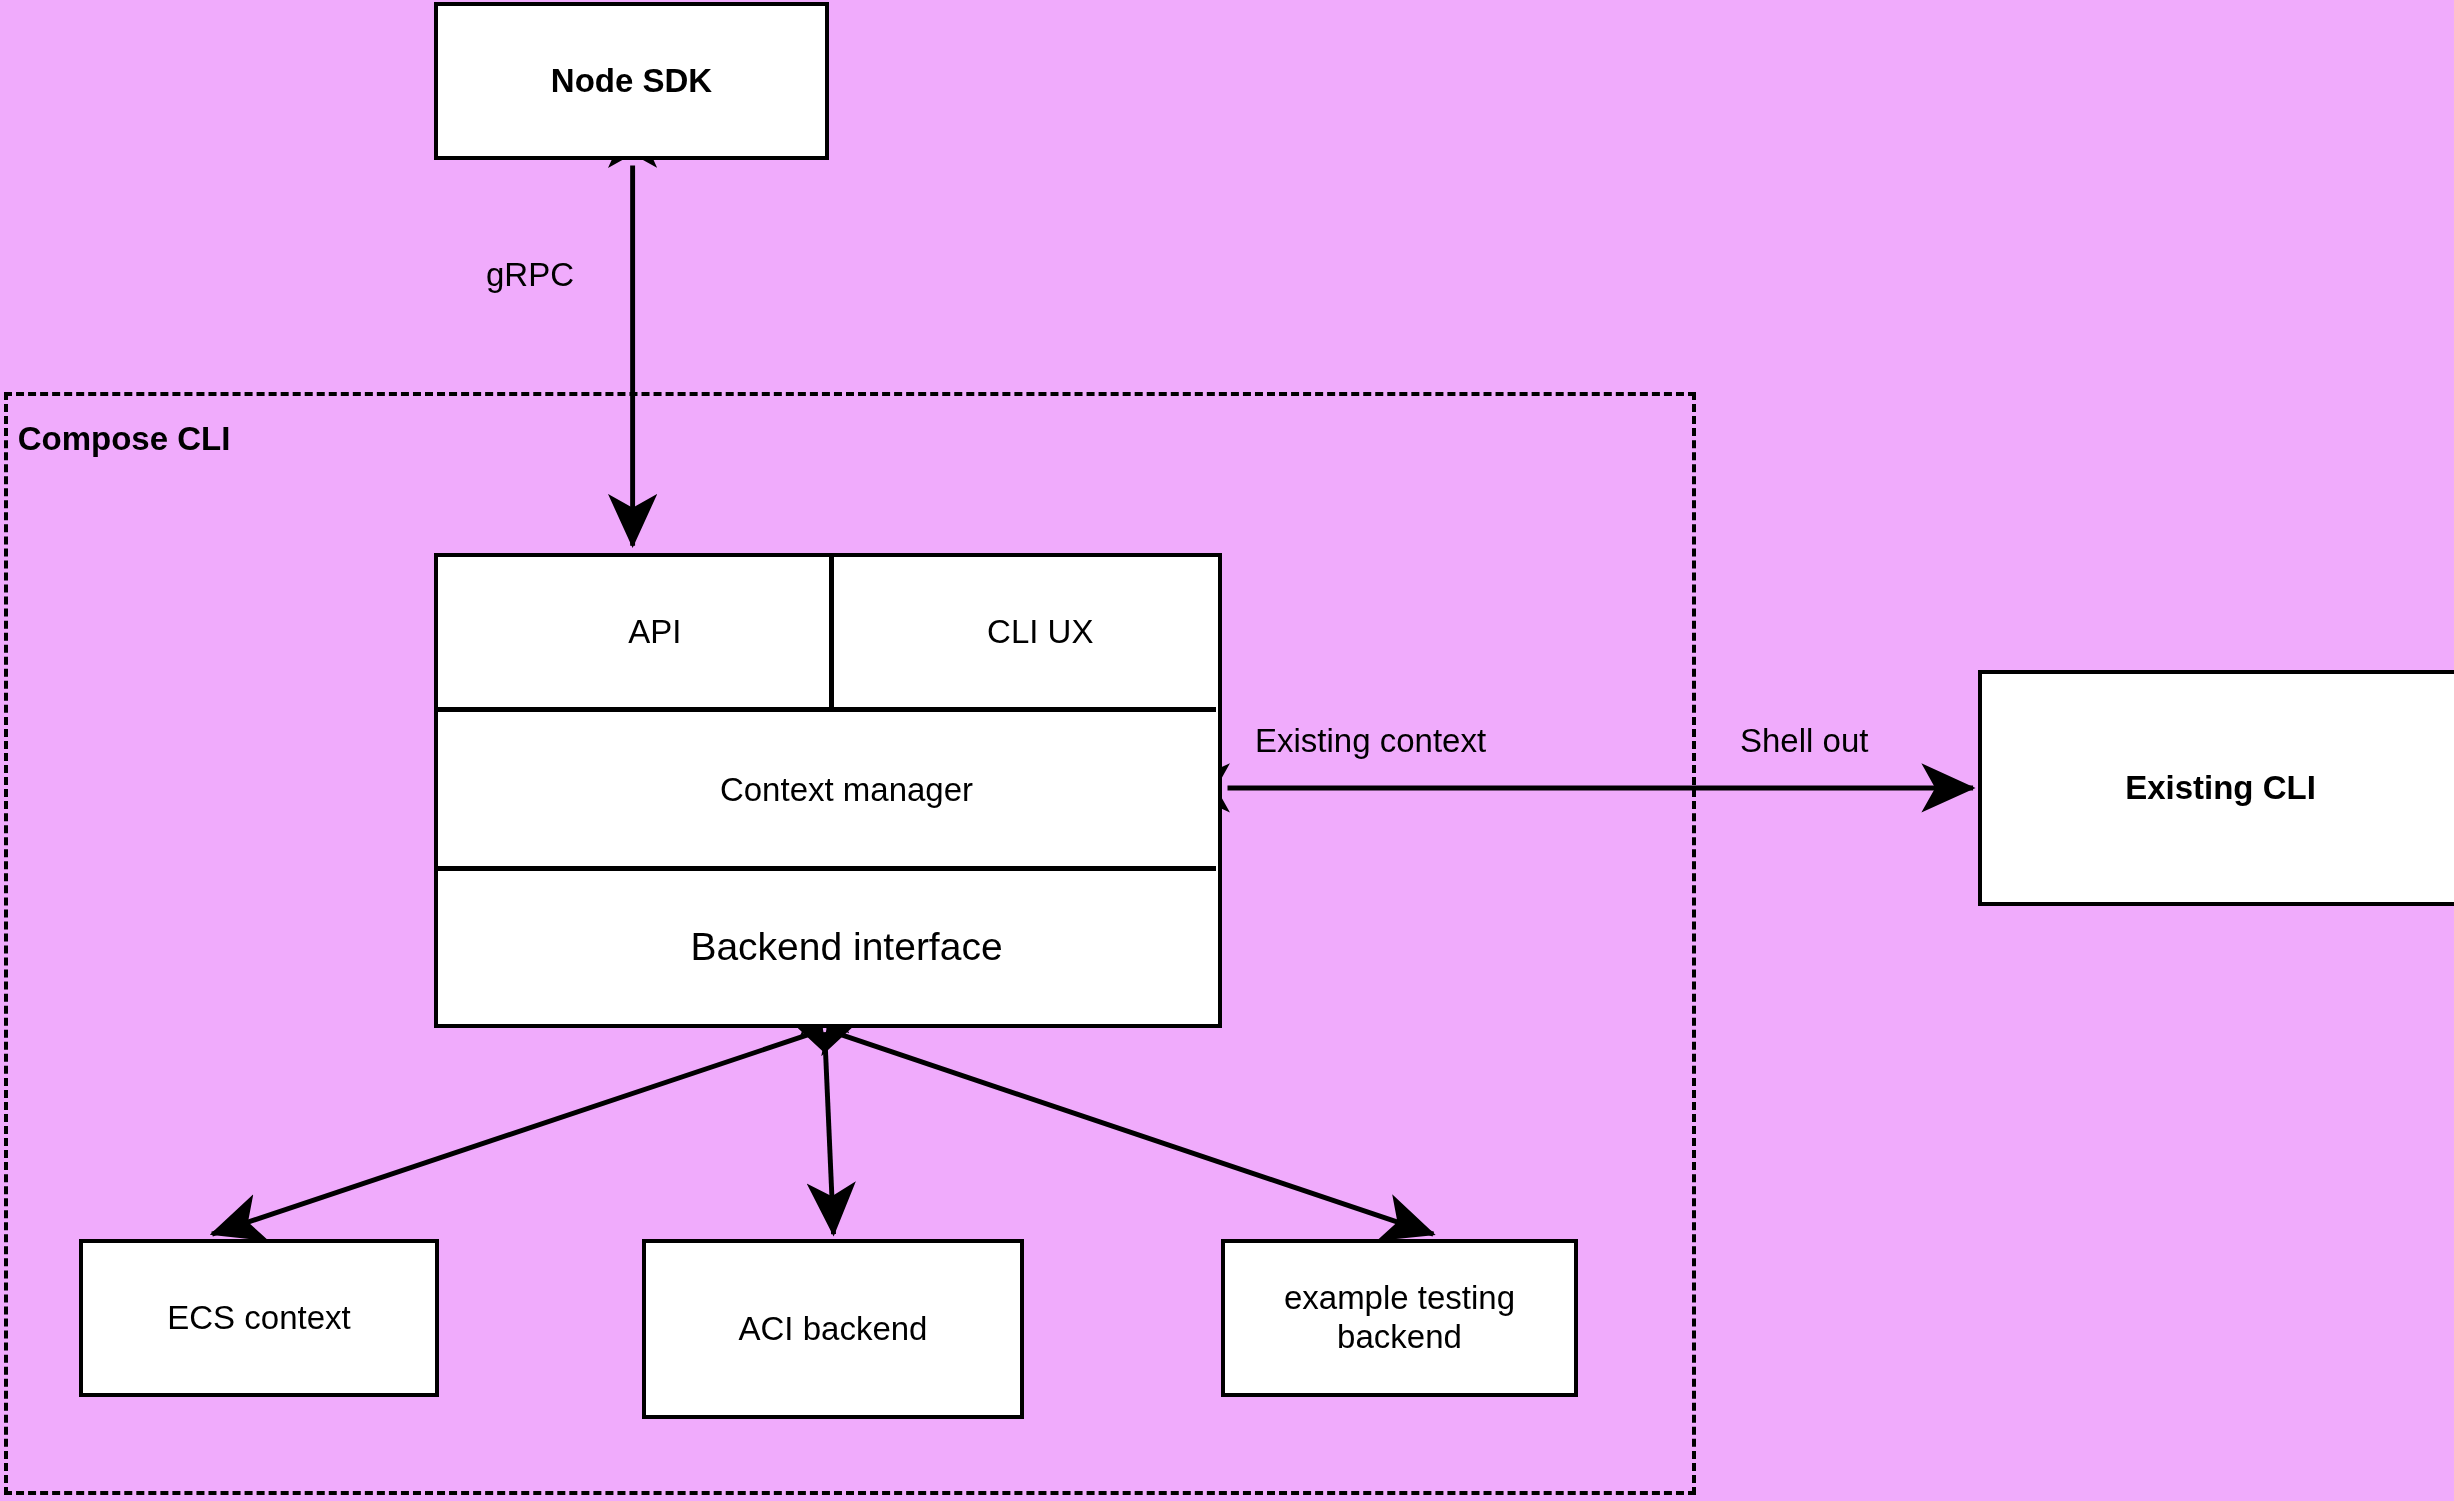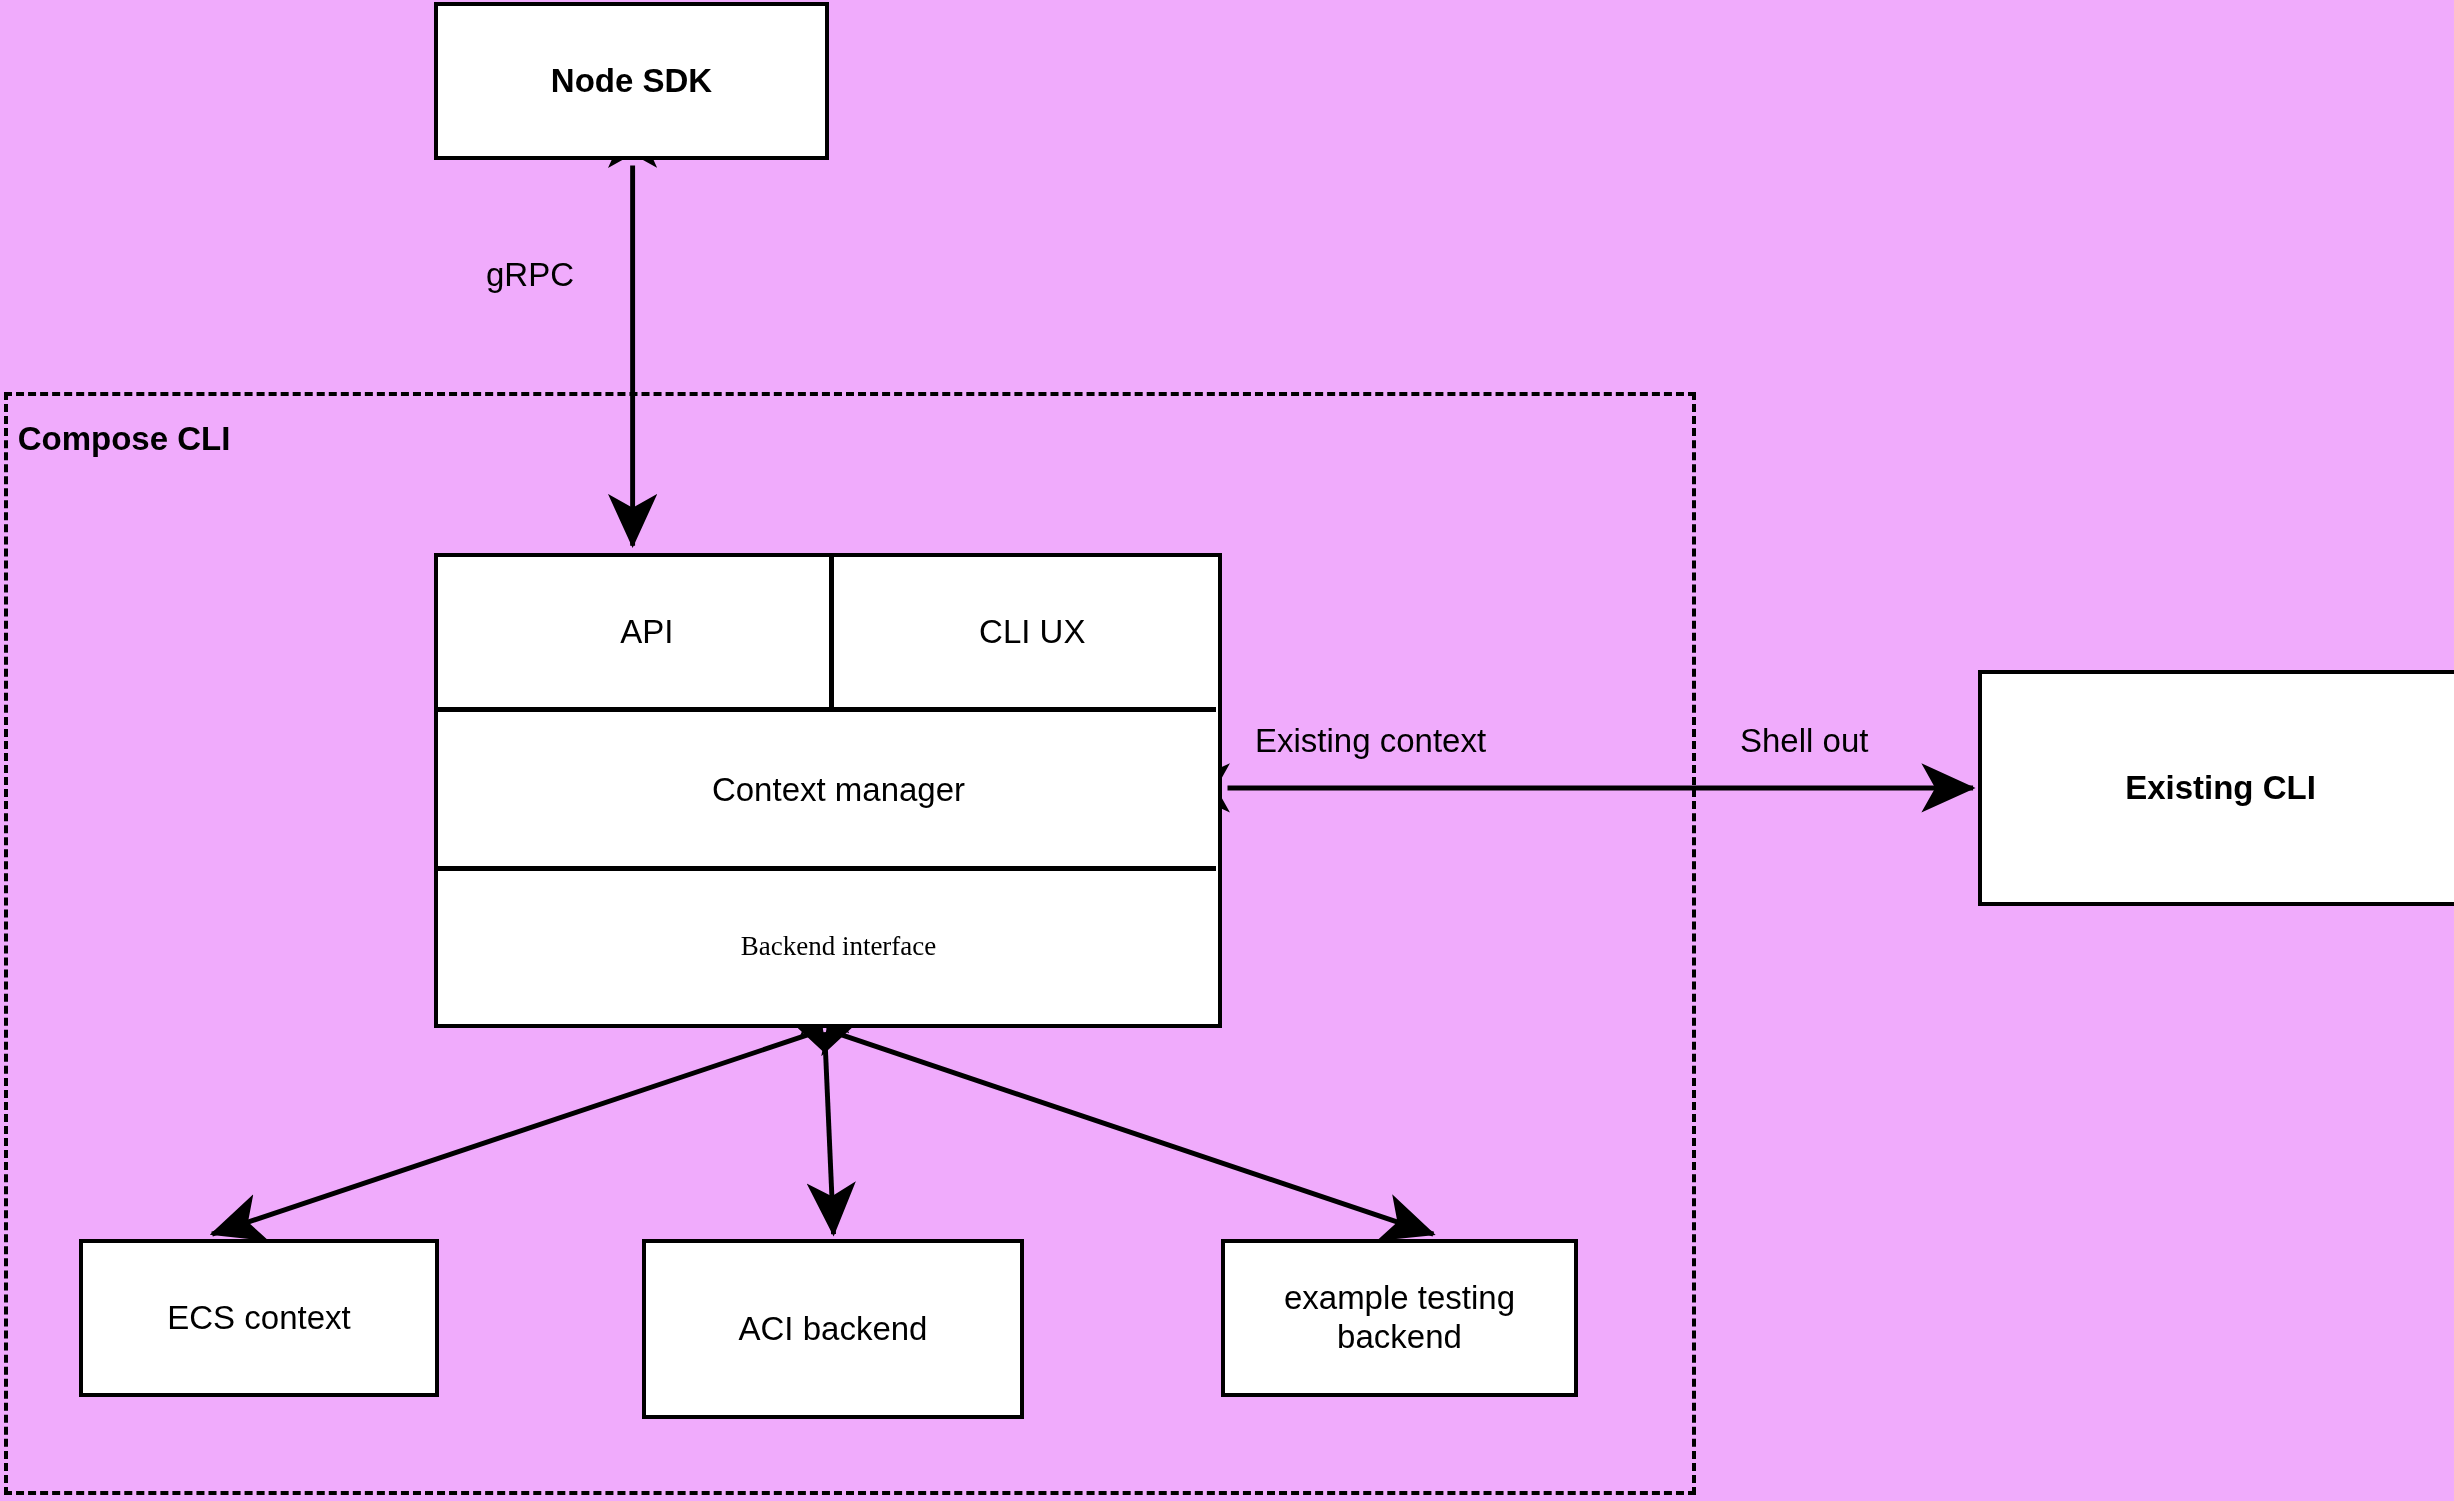--- a/index.html
+++ b/index.html
@@ -67,21 +67,21 @@
     left: 434px;
     top: 553px;
     width: 788px;
     height: 475px;
     box-sizing: border-box;
     border: 4.9px solid #000000;
     background: #ffffff;
   }
   .stack-row {
     position: absolute;
-    left: 8px;
+    left: 16px;
     width: 778px;
     box-sizing: border-box;
     display: flex;
     padding-left: 7px;
   }
   .stack-cell {
     box-sizing: border-box;
     display: flex;
     align-items: center;
     justify-content: center;
@@ -149,21 +149,21 @@
     <div class="hdiv" style="top:150px;"></div>
 
     <div class="stack-row" style="top:155px; height:155px;">
       <div class="stack-cell" style="width:778px; height:155px; font-size:33px;">
         <span class="node-text">Context manager</span>
       </div>
     </div>
     <div class="hdiv" style="top:309px;"></div>
 
     <div class="stack-row" style="top:314px; height:151px;">
-      <div class="stack-cell" style="width:778px; height:151px; font-size:27px;font-family:Liberation Serif, serif;">
+      <div class="stack-cell" style="width:778px; height:151px; font-size:39px;">
         <span class="node-text">Backend interface</span>
       </div>
     </div>
   </div>
 
   <div class="edge-label" style="left:1255px; top:724px; font-size:33px;">Existing context</div>
 
   <div class="edge-label" style="left:1740px; top:724px; font-size:33px;">Shell out</div>
 
   <div class="node-box" style="left:1978px; top:670px; width:485px; height:236px; font-size:33px;">

